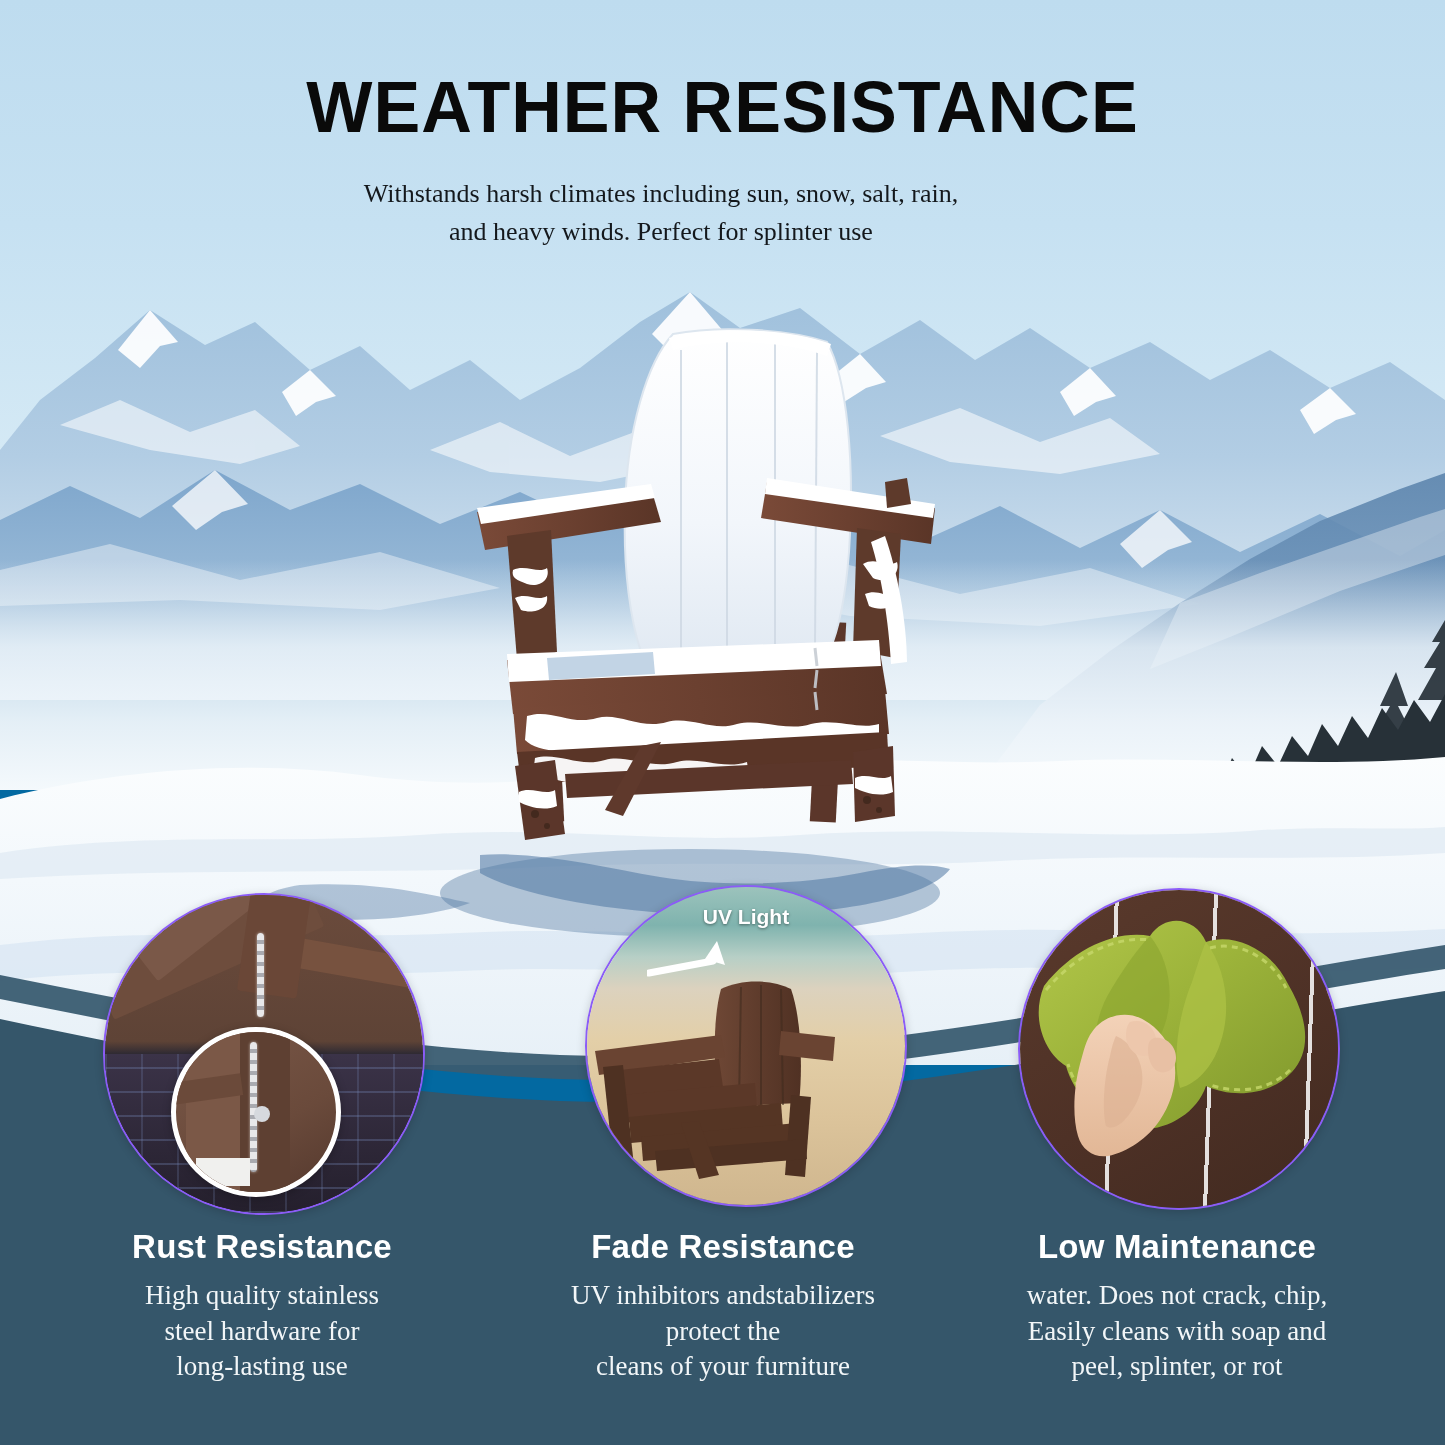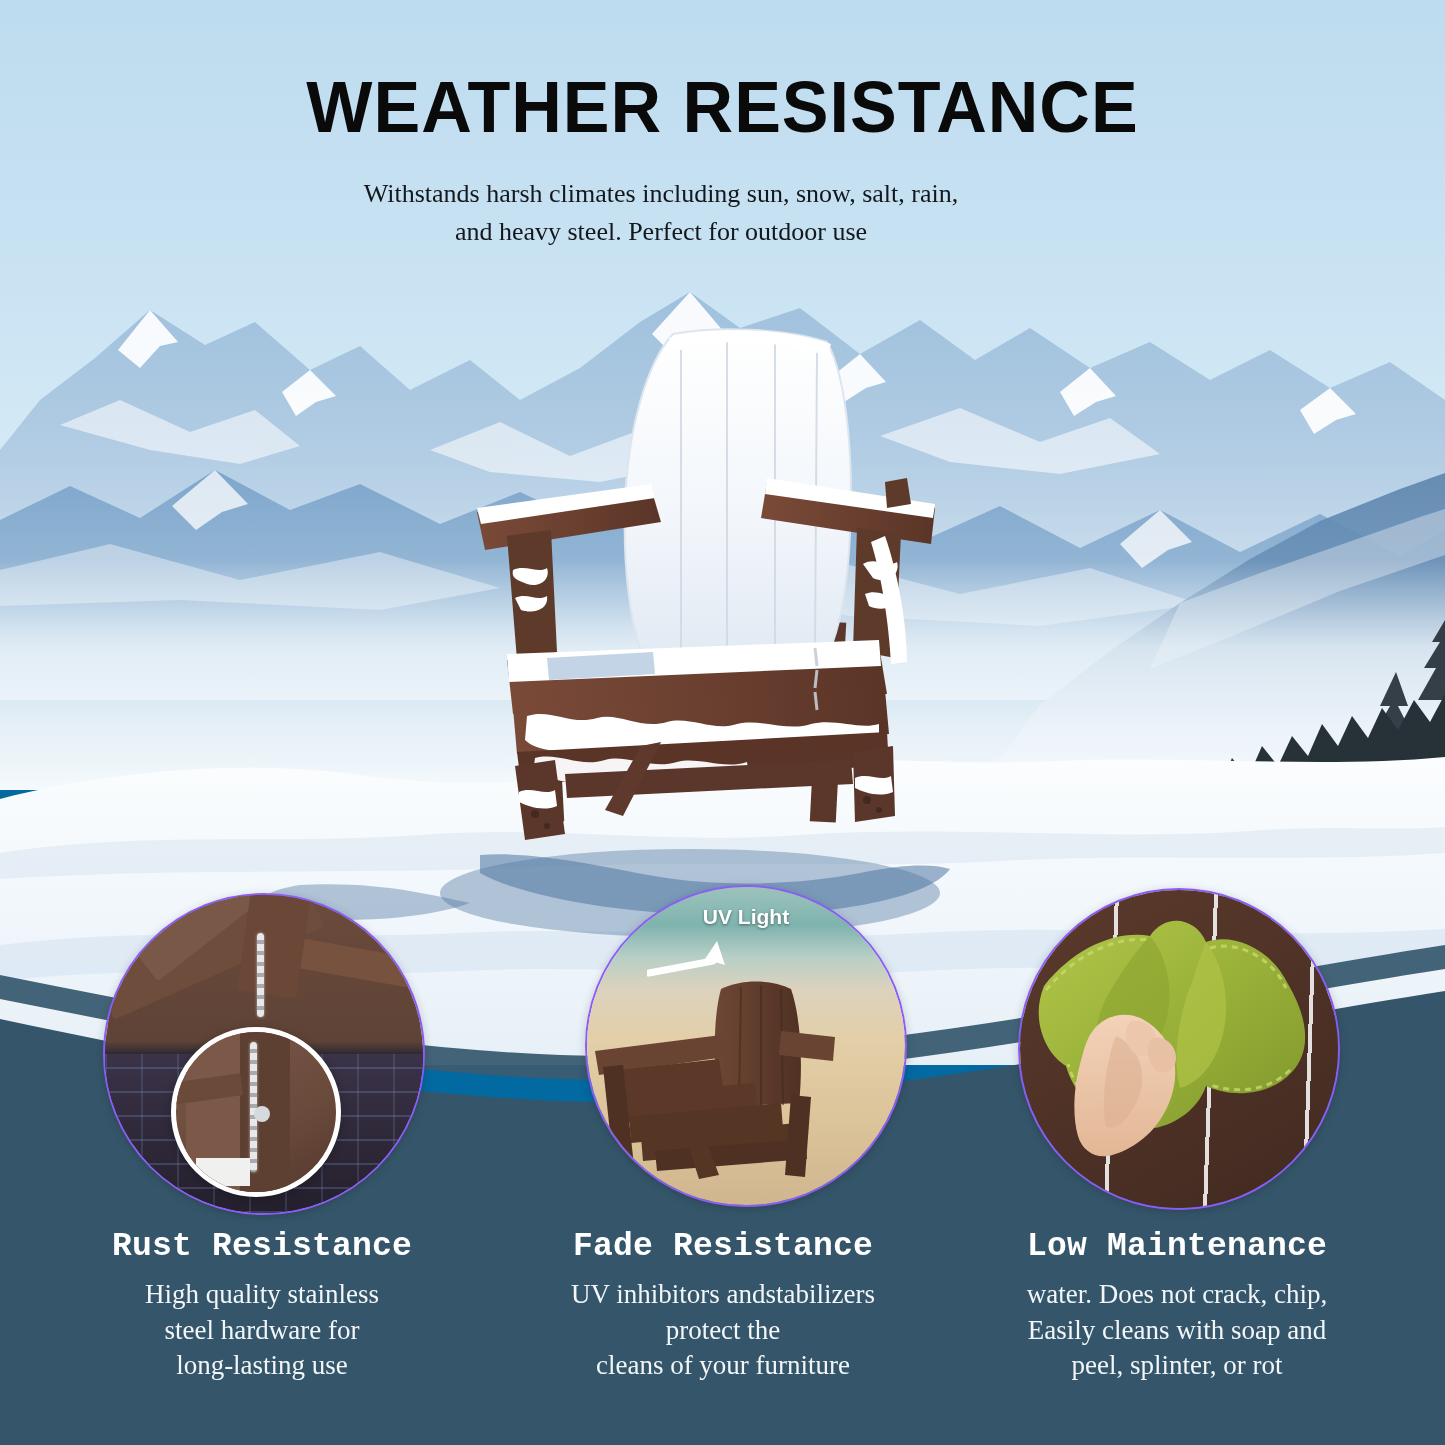--- a/index.html
+++ b/index.html
@@ -111,21 +111,21 @@
   #c3 .bg{
     position:absolute;inset:0;
     background:
       repeating-linear-gradient(92deg,transparent 0 95px,rgba(255,255,255,.85) 95px 99px),
       linear-gradient(150deg,#5a3a2c,#4e3126 55%,#412a20);
   }
 
   
   .feat{position:absolute;text-align:center;width:400px;}
   .feat .ttl{
-    font-family:Liberation Mono, monospace;
+    font-family:Liberation Sans, sans-serif;
     font-weight:bold;font-size:33px;color:#ffffff;letter-spacing:.2px;
     margin-bottom:12px;
   }
   .feat .body{
     font-family:"Liberation Serif",serif;
     font-size:27px;line-height:1.32;color:#f2f6f8;
   }
   .feat .body span{display:block;text-align:center;}
   #f1{left:62px;top:1228px;}
   #f2{left:523px;top:1228px;}
@@ -333,21 +333,21 @@
 
       <g stroke="#c7ccd3" stroke-width="3" fill="none" opacity=".9">
         <path d="M360,326 L362,344 M362,348 L360,366 M360,370 L362,388"></path>
       </g>
     </svg>
   </div>
 
   <div class="headline">WEATHER RESISTANCE</div>
   <div class="subhead">
     <span>Withstands harsh climates including sun, snow, salt, rain,</span>
-    <span>and heavy steel. Perfect for outdoor use</span>
+    <span>and heavy winds. Perfect for splinter use</span>
   </div>
 
   <div class="footerwave">
     <svg viewBox="0 0 1445 530" width="1445" height="530" preserveAspectRatio="none">
       <defs>
         <linearGradient id="gNavy" x1="0" y1="0" x2="0" y2="1">
           <stop offset="0%" stop-color="#37586d"></stop>
           <stop offset="100%" stop-color="#32５063"></stop>
         </linearGradient>
       </defs>

